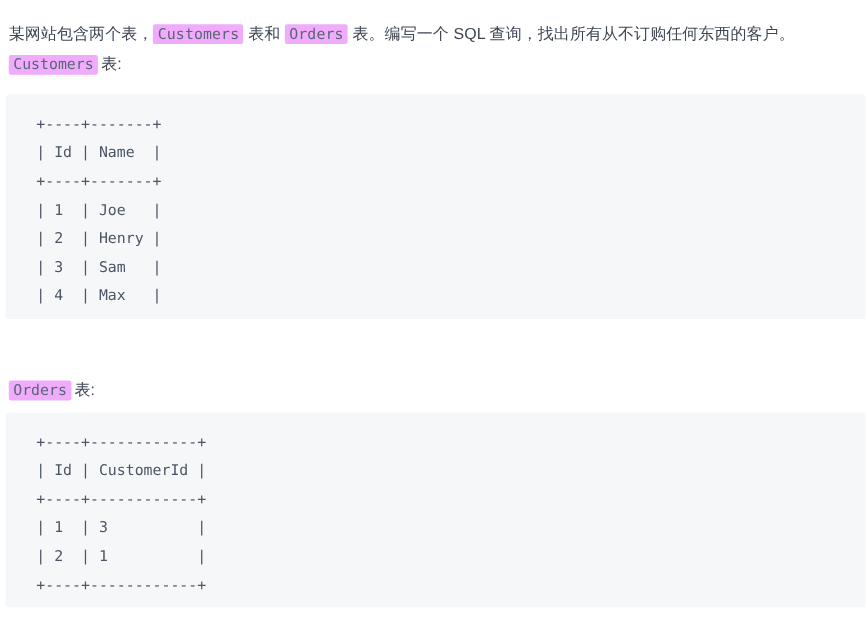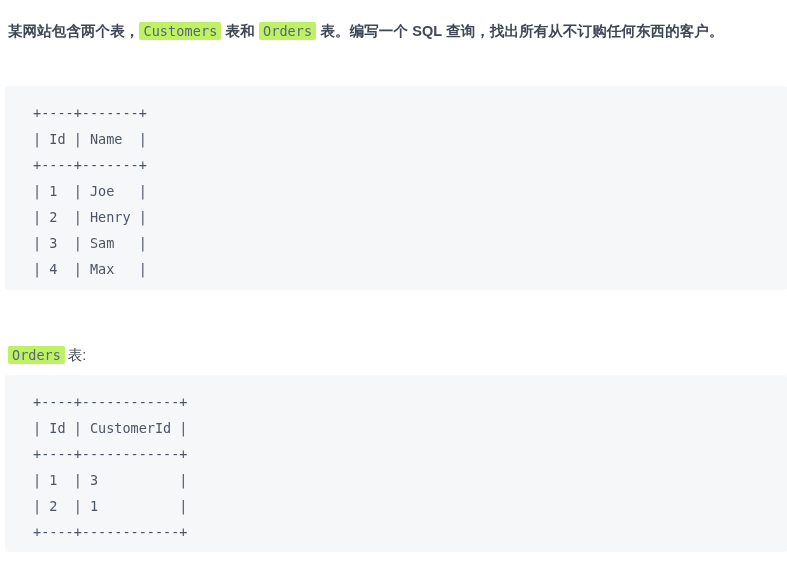--- a/index.html
+++ b/index.html
@@ -26,27 +26,27 @@
     position: absolute;
     left: 8px;
     top: 5px;
     width: 779px;
     font-size: 14.5px;
     line-height: 22px;
     color: #3f4654;
     letter-spacing: 0.1px;
     white-space: nowrap;
   }
-  .intro .seg { white-space: pre; font-weight: bold; }
+  .intro .seg { white-space: pre; }
 
   
   code.inline {
     font-family: "DejaVu Sans Mono", "Liberation Mono", monospace;
     font-size: 13.5px;
-    background: #bef264;
+    background: #f0abfc;
     color: #5a6575;
     padding: 1px 4px;
     border-radius: 2px;
     white-space: pre;
   }
 
   
   .caption {
     position: absolute;
     left: 8px;
@@ -79,20 +79,21 @@
   pre.block-customers { top: 86px;  height: 204px; }
   pre.block-orders    { top: 375px; height: 177px; }
 </style>
 </head>
 <body>
 
 <div class="page">
 
   <p class="intro"><span class="seg">某网站包含两个表，</span><code class="inline">Customers</code><span class="seg"> 表和 </span><code class="inline">Orders</code><span class="seg"> 表。编写一个 SQL 查询，找出所有从不订购任何东西的客户。</span></p>
 
+  <div class="caption caption-customers"><code class="inline">Customers</code><span class="zh">表:</span></div>
 
   <pre class="codeblock block-customers">+----+-------+
 | Id | Name  |
 +----+-------+
 | 1  | Joe   |
 | 2  | Henry |
 | 3  | Sam   |
 | 4  | Max   |
 +----+-------+</pre>
 

